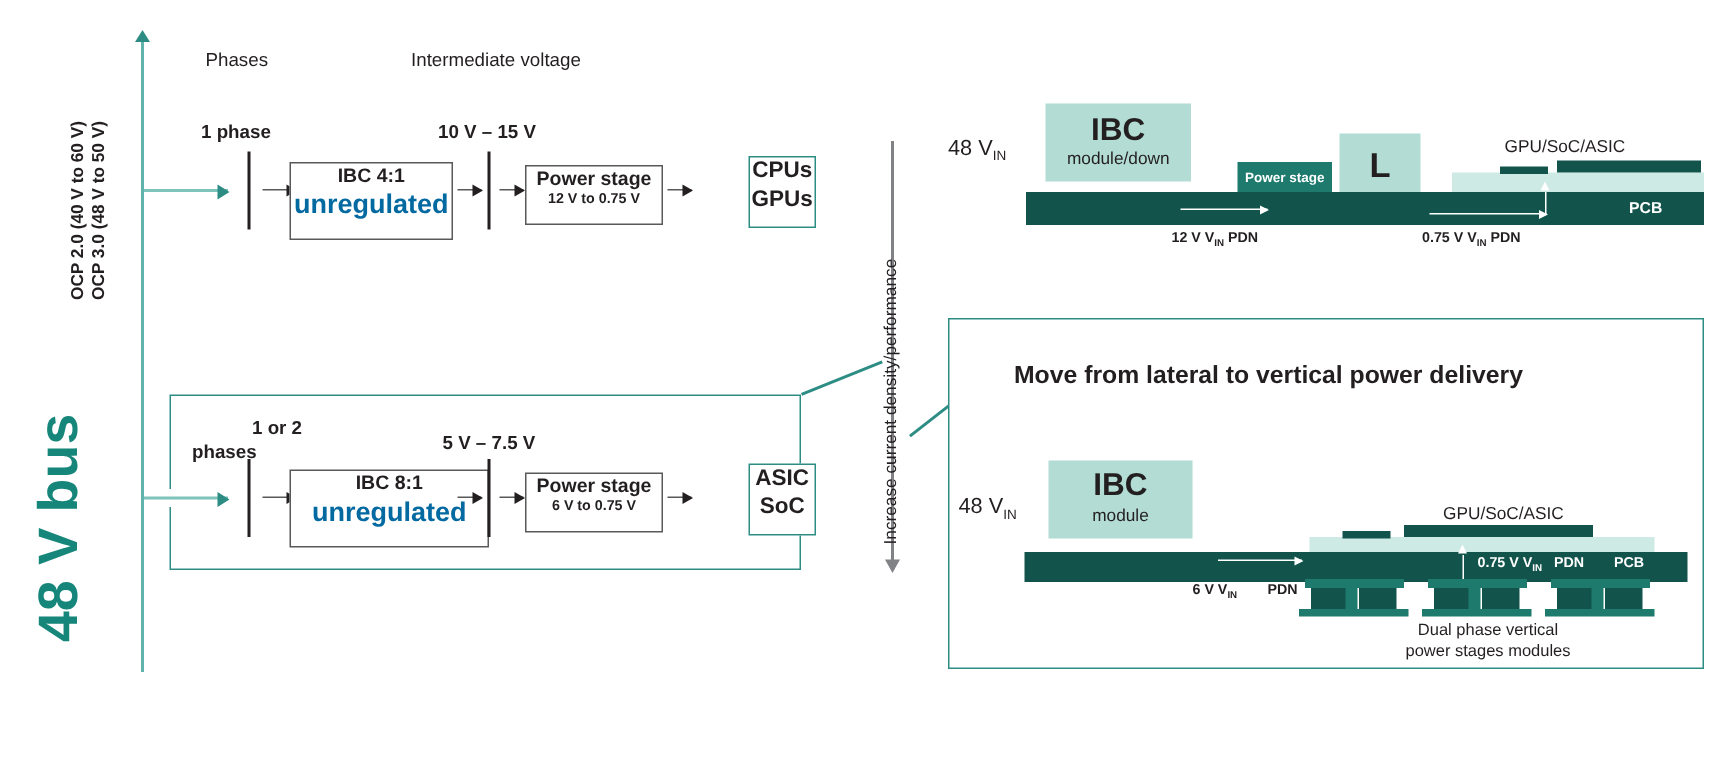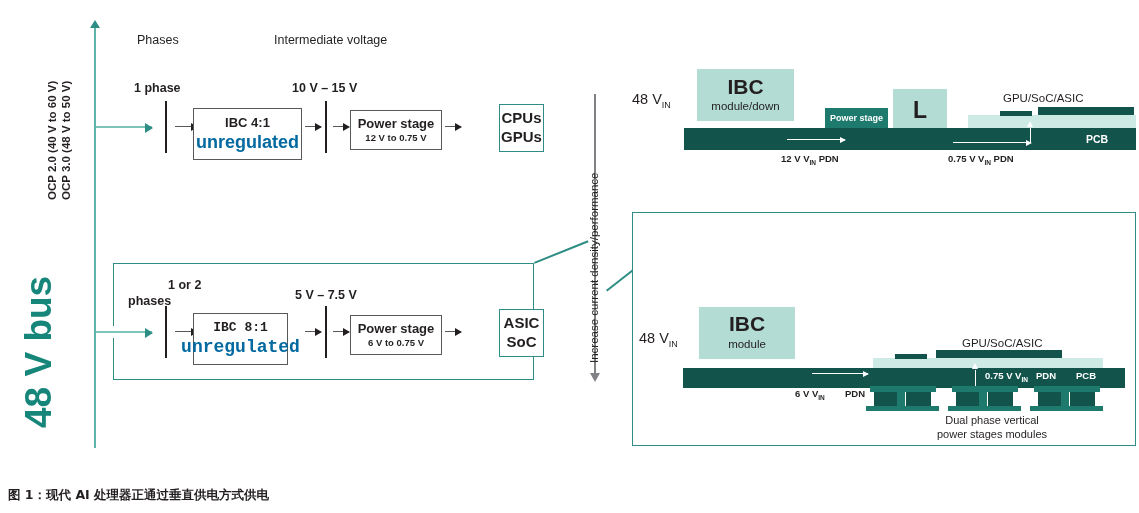--- a/index.html
+++ b/index.html
@@ -66,21 +66,21 @@
     border-bottom:5.5px solid transparent;
     border-left:8px solid #2d8d84;
   }
 
   
   .phasebar{position:absolute;width:2.2px;background:#231f20;}
 
   
   .box{
     position:absolute;box-sizing:border-box;background:#ffffff;
-    display:flex;flex-direction:column;align-items:center;justify-content:center;
+    display:flex;flex-direction:column;align-items:center;
   }
   .box-grey{border:1.6px solid #58595b;}
   .box-teal{border:1.6px solid #2d8d84;margin-left:36px;}
   .box-line1{font-size:13px;font-weight:bold;color:#231f20;line-height:1.25;}
   .box-line2{font-size:18px;font-weight:bold;color:#0369a1;line-height:1.25;}
   .box-sub{font-size:9.5px;font-weight:bold;color:#231f20;line-height:1.3;}
   .out-txt{font-size:15px;font-weight:bold;color:#231f20;line-height:1.25;text-align:center;}
 
   
   .group-outline{
@@ -210,21 +210,21 @@
 
   <div class="patch" style="left:110px;top:326px;width:7px;height:12px;"></div>
 
   <div class="t bold" style="left:128px;top:278px;font-size:12.5px;margin-left:40px;">1 or 2</div>
   <div class="t bold" style="left:128px;top:294px;font-size:12.5px;">phases</div>
 
   <div class="arrow-teal" style="left:96px;top:331px;width:56px;"></div>
   <div class="phasebar" style="left:165px;top:306px;height:52px;"></div>
   <div class="arrow-h" style="left:175px;top:331px;width:22px;"></div>
 
-  <div class="box box-grey" style="left:193px;top:313px;width:95px;height:52px;font-family:Liberation Mono, monospace;">
+  <div class="box box-grey" style="left:193px;top:313px;width:133px;height:52px;">
     <div class="box-line1">IBC 8:1</div>
     <div class="box-line2">unregulated</div>
   </div>
 
   <div class="arrow-h" style="left:305px;top:331px;width:16px;"></div>
   <div class="phasebar" style="left:325px;top:306px;height:52px;"></div>
   <div class="t bold" style="left:295px;top:288px;font-size:12.5px;">5 V – 7.5 V</div>
   <div class="arrow-h" style="left:333px;top:331px;width:16px;"></div>
 
   <div class="box box-grey" style="left:350px;top:315px;width:92px;height:40px;">
@@ -277,20 +277,21 @@
 
   <div class="t small-lbl-b" style="left:781px;top:154px;">
     <span>12 V V</span><sub>IN</sub><span> PDN</span>
   </div>
   <div class="t small-lbl-b" style="left:948px;top:154px;">
     <span>0.75 V V</span><sub>IN</sub><span> PDN</span>
   </div>
 
   <div class="panel-box" style="left:632px;top:212px;width:504px;height:234px;"></div>
 
+  <div class="t panel-title center" style="left:676px;top:241px;">Move from lateral to vertical power delivery</div>
 
   <div class="t vin" style="left:639px;top:330px;">
     <span>48 V</span><sub>IN</sub>
   </div>
 
   <div class="chip-light" style="left:699px;top:307px;width:96px;height:52px;"></div>
   <div class="t chip-ibc-title" style="left:699px;top:313px;width:96px;">IBC</div>
   <div class="t chip-ibc-sub" style="left:699px;top:339px;width:96px;">module</div>
 
   <div class="t gpu-lbl" style="left:962px;top:337px;">GPU/SoC/ASIC</div>
@@ -331,15 +332,14 @@
     <div class="chip-mid abs" style="left:1034px;top:386px;width:66px;height:6px;"></div>
     <div class="chip-dark abs" style="left:1038px;top:392px;width:25px;height:16px;"></div>
     <div class="chip-dark abs" style="left:1070px;top:392px;width:25px;height:16px;"></div>
     <div class="chip-mid abs" style="left:1061px;top:390px;width:8px;height:18px;"></div>
     <div class="chip-mid abs" style="left:1030px;top:406px;width:73px;height:5px;"></div>
   </div>
 
   <div class="t dual-lbl" style="left:922px;top:414px;width:140px;">Dual phase vertical</div>
   <div class="t dual-lbl" style="left:922px;top:428px;width:140px;">power stages modules</div>
 
-  <div class="caption" style="left:8px;top:487px;">图 1：现代 AI 处理器正通过垂直供电方式供电</div>
 
 </div>
 
 </body></html>

